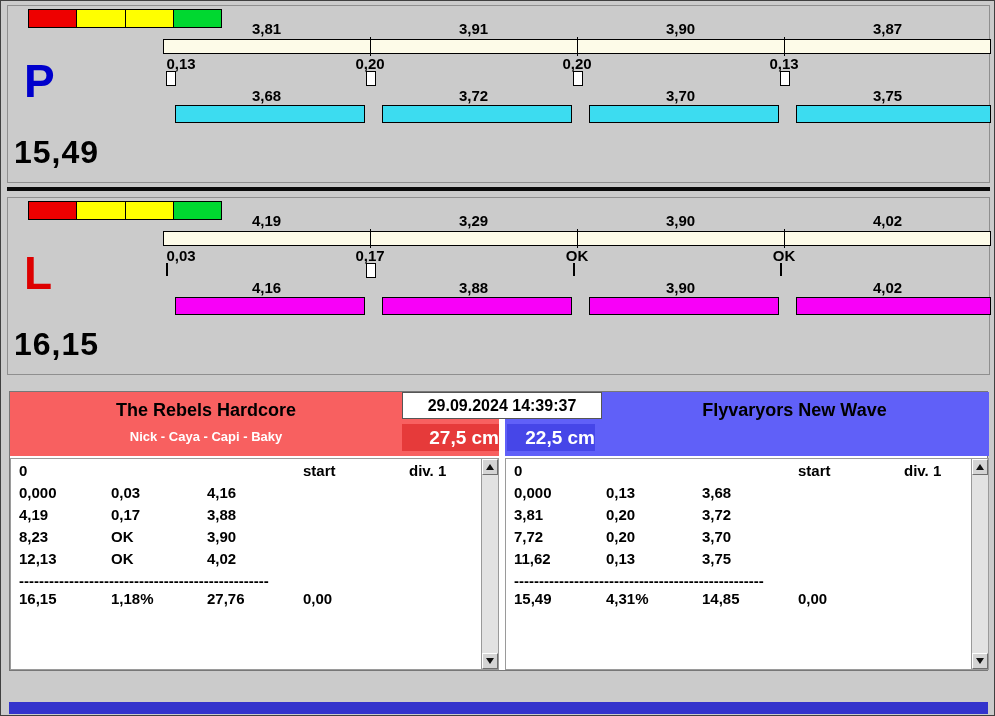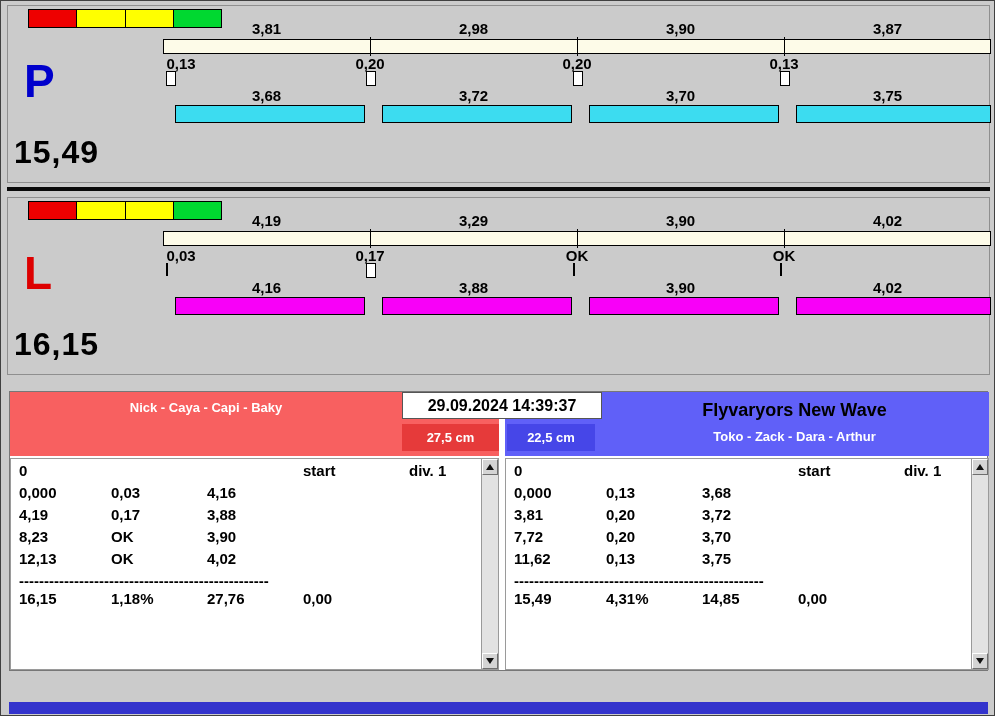--- a/index.html
+++ b/index.html
@@ -41,21 +41,21 @@
 
   
   .scoreboard{position:absolute;left:8px;top:390px;width:979px;height:280px;background:#ffffff;border:1px solid #777;box-sizing:border-box;}
   .team-header{position:absolute;top:0;height:64px;box-sizing:border-box;}
   .team-header.left{left:0;width:489px;padding-right:97px;}
   .team-header.right{left:495px;width:484px;padding-left:95px;}
   .team-name{margin-top:8px;font-size:18px;font-weight:bold;color:#000;text-align:center;}
   .team-members{margin-top:8px;font-size:13px;font-weight:bold;color:#fff;text-align:center;}
 
   .datetime-box{position:absolute;left:392px;top:0;width:200px;height:27px;background:#fff;border:1px solid #555;box-sizing:border-box;font-size:16px;font-weight:bold;text-align:center;line-height:25px;color:#000;}
-  .distance-badge{position:absolute;top:32px;height:27px;line-height:27px;text-align:center;color:#fff;font-weight:bold;font-size:13px;}
+  .distance-badge{position:absolute;top:32px;height:27px;line-height:27px;text-align:right;color:#fff;font-weight:bold;font-size:19px;}
   .badge-left{left:392px;width:97px;}
   .badge-right{left:497px;width:88px;}
 
   .result-table{position:absolute;top:66px;height:212px;background:#fff;border:1px solid #9a9a9a;box-sizing:border-box;padding-top:3px;}
   .result-table.left{left:0;width:489px;}
   .result-table.right{left:495px;width:484px;}
   .t-row{position:relative;height:22px;font-size:15px;font-weight:bold;color:#000;}
   .t-row .c{position:absolute;top:0;white-space:nowrap;}
   .c1{left:8px;} .c2{left:100px;} .c3{left:196px;} .c4{left:292px;} .c5{left:378px;margin-left:20px;}
   .t-sep{height:18px;font-size:15px;font-weight:bold;padding-left:8px;overflow:hidden;white-space:nowrap;color:#000;}
@@ -76,21 +76,21 @@
   <section class="track-panel panel-p">
     <div class="status-strip">
       <span class="status-seg" style="background-color: rgb(238, 0, 0);"></span>
       <span class="status-seg" style="background-color: rgb(255, 255, 0);"></span>
       <span class="status-seg" style="background-color: rgb(255, 255, 0);"></span>
       <span class="status-seg last" style="background-color: rgb(0, 216, 48);"></span>
     </div>
     <div class="big-letter" style="color: rgb(0, 0, 204);">P</div>
     <div class="bar-zone">
       <span class="seg-label top s1">3,81</span>
-      <span class="seg-label top s2">2,98</span>
+      <span class="seg-label top s2">3,91</span>
       <span class="seg-label top s3">3,90</span>
       <span class="seg-label top s4">3,87</span>
       <div class="split-bar">
         <i class="tickline t1"></i>
         <i class="tickline t2"></i>
         <i class="tickline t3"></i>
       </div>
       <span class="gap-label g1">0,13</span>
       <span class="gap-label g2">0,20</span>
       <span class="gap-label g3">0,20</span>
@@ -146,25 +146,25 @@
       <span class="lap-bar b1" style="background-color: rgb(248, 0, 248);"></span>
       <span class="lap-bar b2" style="background-color: rgb(248, 0, 248);"></span>
       <span class="lap-bar b3" style="background-color: rgb(248, 0, 248);"></span>
       <span class="lap-bar b4" style="background-color: rgb(248, 0, 248);"></span>
     </div>
     <div class="panel-total">16,15</div>
   </section>
 
   <section class="scoreboard">
     <div class="team-header left" style="background-color: rgb(248, 96, 96);">
+      <div class="team-name">The Rebels Hardcore</div>
       <div class="team-members">Nick - Caya - Capi - Baky</div>
     </div>
     <div class="team-header right" style="background-color: rgb(96, 96, 248);">
       <div class="team-name">Flyvaryors New Wave</div>
-      <div class="team-members">Toko - Zack - Dara - Arthur</div>
     </div>
     <div class="datetime-box">29.09.2024 14:39:37</div>
     <div class="distance-badge badge-left" style="background-color: rgb(230, 58, 58);">27,5 cm</div>
     <div class="distance-badge badge-right" style="background-color: rgb(70, 70, 232);">22,5 cm</div>
 
     <div class="result-table left">
       <div class="t-row header">
         <span class="c c1">0</span>
         <span class="c c4">start</span>
         <span class="c c5">div. 1</span>

